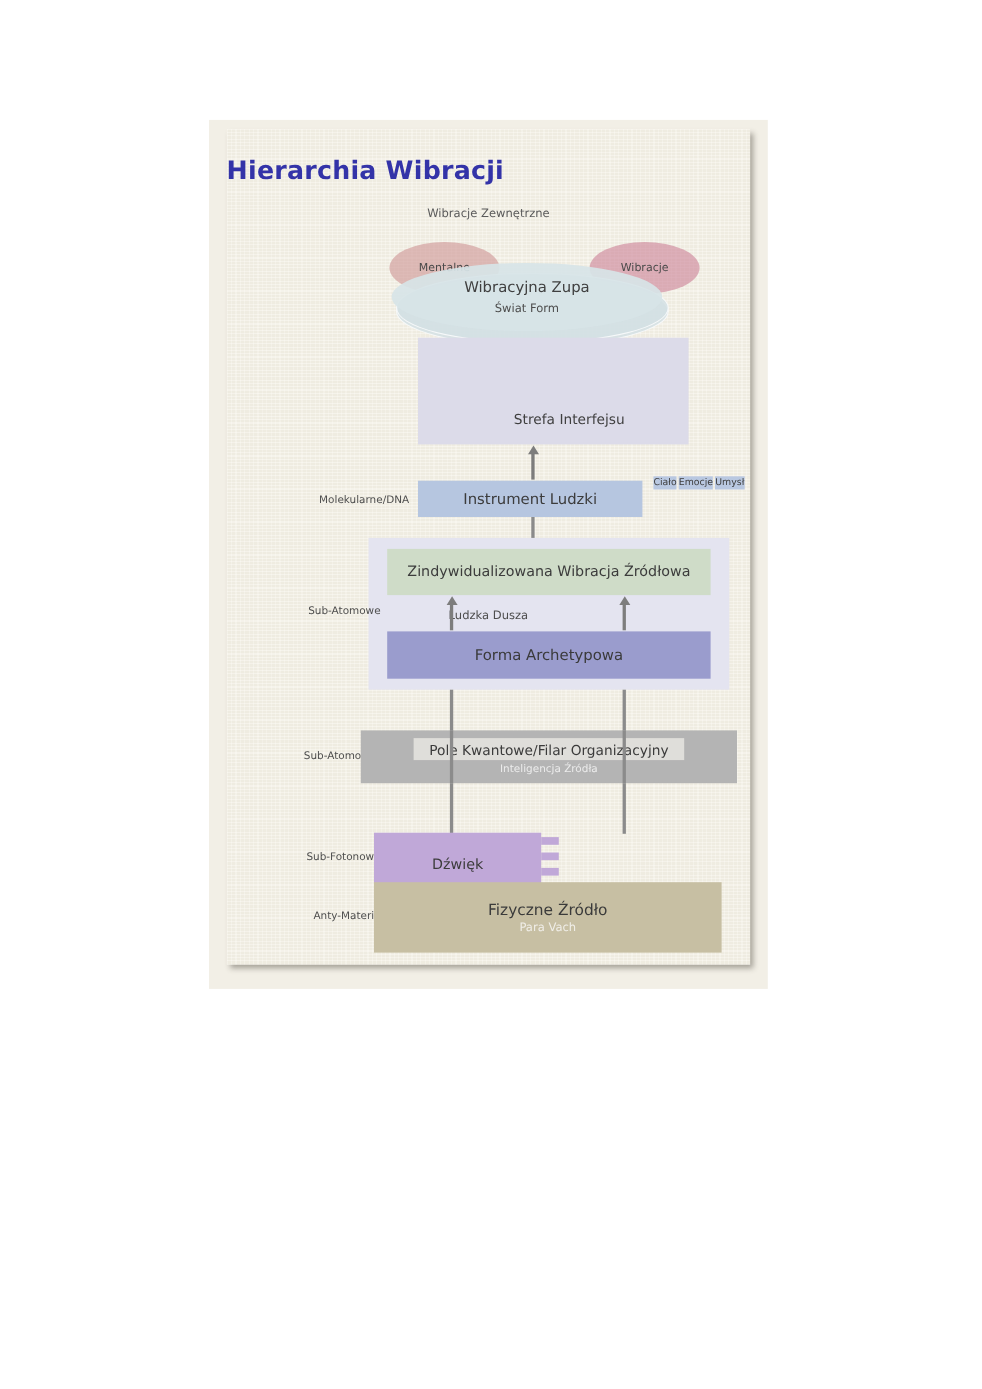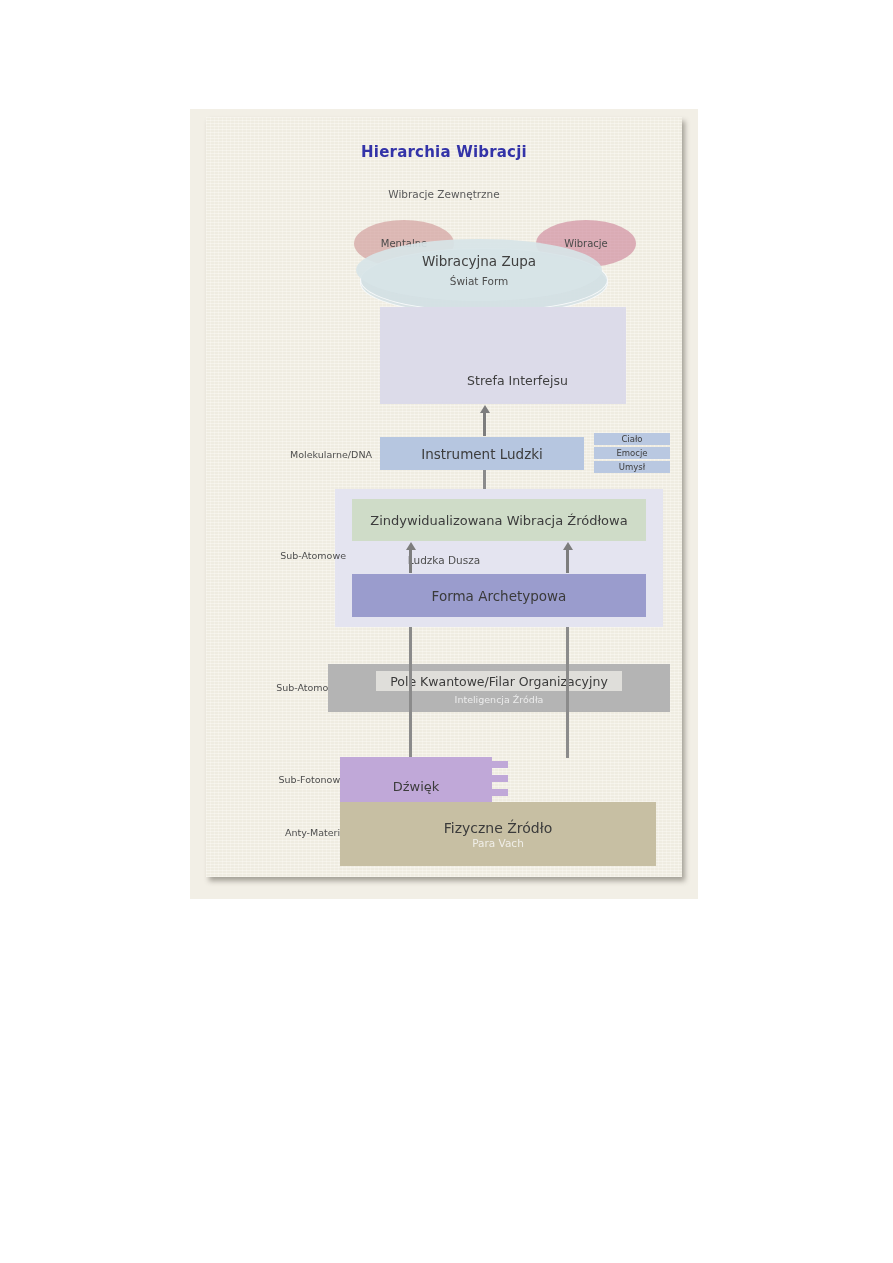--- a/index.html
+++ b/index.html
@@ -44,22 +44,22 @@
       repeating-linear-gradient(0deg, rgba(255,255,255,0.30) 0 1px, rgba(0,0,0,0.012) 1px 3px),
       repeating-linear-gradient(90deg, rgba(255,255,255,0.18) 0 1px, rgba(0,0,0,0.010) 1px 4px);
     opacity: .85;
   }
 
   
   #diagram-title {
     position: absolute;
     left: 0; right: 0;
     top: 26px;
-    text-align: center;
-    font-size: 15px;
+    text-align: left;
+    font-size: 23px;
     font-weight: bold;
     color: #3333a8;
     letter-spacing: .2px;
   }
 
   
   #external-label {
     position: absolute;
     left: 0; right: 0;
     top: 71px;
@@ -186,23 +186,22 @@
     background: #b6c6e0;
     display: flex;
     align-items: center;
     justify-content: center;
     font-size: 13.5px;
     color: #3c3c3c;
   }
   #aspect-list {
     position: absolute;
     left: 388px; top: 316px;
-    width: 76px;
+    width: 52px;
     display: flex;
-    flex-direction: column;
     gap: 2px;
   }
   .aspect-item {
     background: #b9c8e1;
     font-size: 8.5px;
     color: #3d3d3d;
     text-align: center;
     padding: 1px 0;
   }
 

